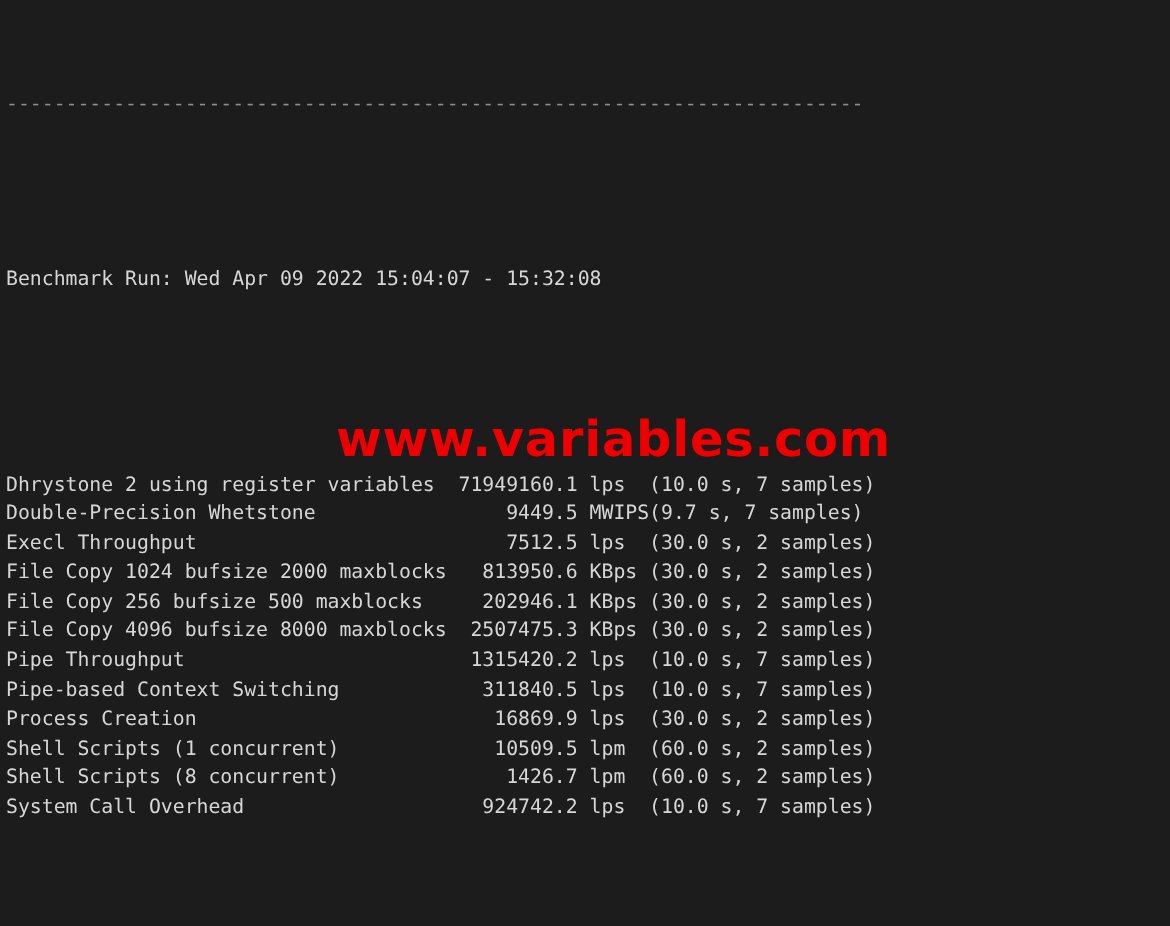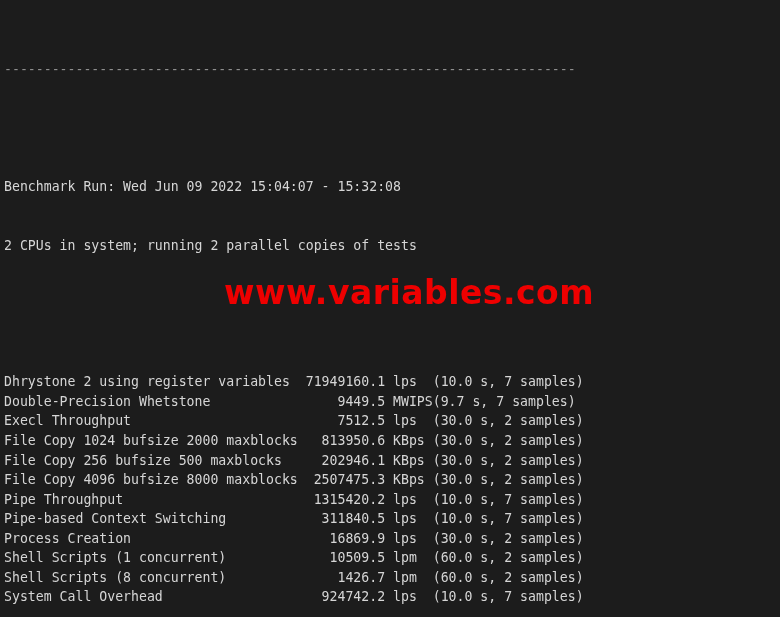--- a/index.html
+++ b/index.html
@@ -51,22 +51,21 @@
   }
 </style>
 </head>
 <body>
 
 <div id="terminal">
   <div id="screen">
 
     <div class="line rule">------------------------------------------------------------------------</div>
     <div class="blank"></div>
-    <div class="line">Benchmark Run: Wed Jun 09 2022 15:04:07 - 15:32:08</div>
-    <div class="line">2 CPUs in system; running 2 parallel copies of tests</div>
+    <div class="line">Benchmark Run: Wed Apr 09 2022 15:04:07 - 15:32:08</div>
     <div class="blank"></div>
 
     <div id="raw-results"><div class="line">Dhrystone 2 using register variables  71949160.1 lps  (10.0 s, 7 samples)</div><div class="line">Double-Precision Whetstone                9449.5 MWIPS(9.7 s, 7 samples)</div><div class="line">Execl Throughput                          7512.5 lps  (30.0 s, 2 samples)</div><div class="line">File Copy 1024 bufsize 2000 maxblocks   813950.6 KBps (30.0 s, 2 samples)</div><div class="line">File Copy 256 bufsize 500 maxblocks     202946.1 KBps (30.0 s, 2 samples)</div><div class="line">File Copy 4096 bufsize 8000 maxblocks  2507475.3 KBps (30.0 s, 2 samples)</div><div class="line">Pipe Throughput                        1315420.2 lps  (10.0 s, 7 samples)</div><div class="line">Pipe-based Context Switching            311840.5 lps  (10.0 s, 7 samples)</div><div class="line">Process Creation                         16869.9 lps  (30.0 s, 2 samples)</div><div class="line">Shell Scripts (1 concurrent)             10509.5 lpm  (60.0 s, 2 samples)</div><div class="line">Shell Scripts (8 concurrent)              1426.7 lpm  (60.0 s, 2 samples)</div><div class="line">System Call Overhead                    924742.2 lps  (10.0 s, 7 samples)</div></div>
 
     
 
     
 
     
 

